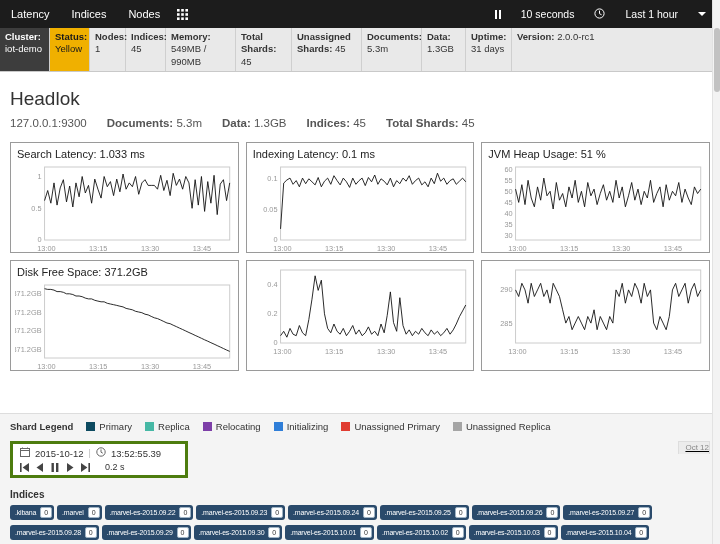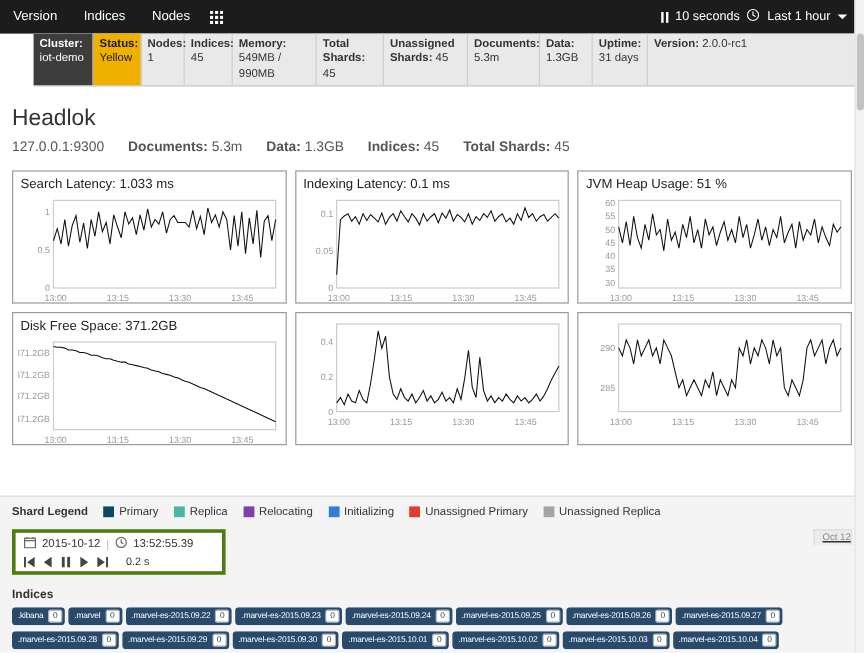--- a/index.html
+++ b/index.html
@@ -6,30 +6,30 @@
   html,body { width:720px; height:544px; overflow:hidden; background:#fff;
     font-family:"Liberation Sans", sans-serif; position:relative; }
 
   
   .topnav { height:28px; background:#1c1c1c; color:#fff; display:flex;
     align-items:center; justify-content:space-between; padding-right:14px; }
   .nav-left { display:flex; align-items:center; height:100%; }
   .nav-item { color:#fff; font-size:11px; line-height:28px; padding:0 11px;
     text-decoration:none; cursor:pointer; }
   .apps-icon { margin-left:6px; display:inline-flex; cursor:pointer; }
-  .nav-right { display:flex; align-items:center; gap:6px; font-size:10.5px; }
+  .nav-right { display:flex; align-items:center; gap:20px; font-size:10.5px; }
   .pause-icon { display:inline-flex; gap:2px; cursor:pointer; }
   .pause-icon i { display:block; width:2px; height:9px; background:#fff; }
   .nav-btn { cursor:pointer; }
   .caret { width:0; height:0; border-left:4px solid transparent;
     border-right:4px solid transparent; border-top:4px solid #fff; display:inline-block; }
 
   
   .cluster-bar { display:flex; background:#e9e9e9; border-bottom:1px solid #c9c9c9;
-    align-items:stretch;margin-left:28px; }
+    align-items:stretch; }
   .ccell { padding:3px 5px; font-size:9.5px; line-height:1.3; color:#333;
     border-right:1px solid #cfcfcf; }
   .ccell .clabel { font-weight:bold; }
   .ccell:nth-child(1){width:50px} .ccell:nth-child(2){width:40px}
   .ccell:nth-child(3){width:36px} .ccell:nth-child(4){width:40px}
   .ccell:nth-child(5){width:70px} .ccell:nth-child(6){width:56px}
   .ccell:nth-child(7){width:70px} .ccell:nth-child(8){width:60px}
   .ccell:nth-child(9){width:44px} .ccell:nth-child(10){width:46px}
   .ccell:nth-child(11){flex:1; border-right:none;}
   .ccell.dark { background:#3d3d3d; color:#fff; }
@@ -86,21 +86,21 @@
   .scrollbar { position:absolute; top:0; right:0; width:8px; height:544px;
     background:#f3f3f3; border-left:1px solid #e2e2e2; }
   .scroll-thumb { position:absolute; top:28px; left:1px; width:6px; height:64px;
     background:#c2c2c2; border-radius:3px; }
 </style>
 </head>
 <body>
 
 <div class="topnav">
   <div class="nav-left">
-    <a class="nav-item">Version</a>
+    <a class="nav-item">Latency</a>
     <a class="nav-item">Indices</a>
     <a class="nav-item">Nodes</a>
     <span class="apps-icon">
       <svg width="11" height="11" viewBox="0 0 11 11">
         <g fill="#fff">
           <rect x="0" y="0" width="2.6" height="2.6"></rect>
             <rect x="4.2" y="0" width="2.6" height="2.6"></rect>
             <rect x="8.4" y="0" width="2.6" height="2.6"></rect>
           <rect x="0" y="4.2" width="2.6" height="2.6"></rect>
             <rect x="4.2" y="4.2" width="2.6" height="2.6"></rect>

